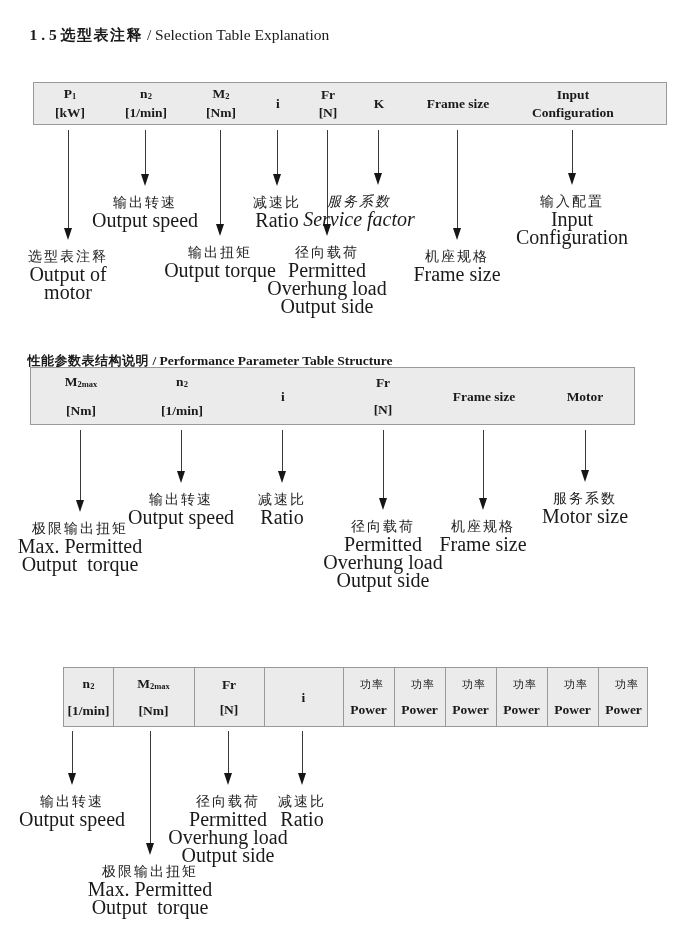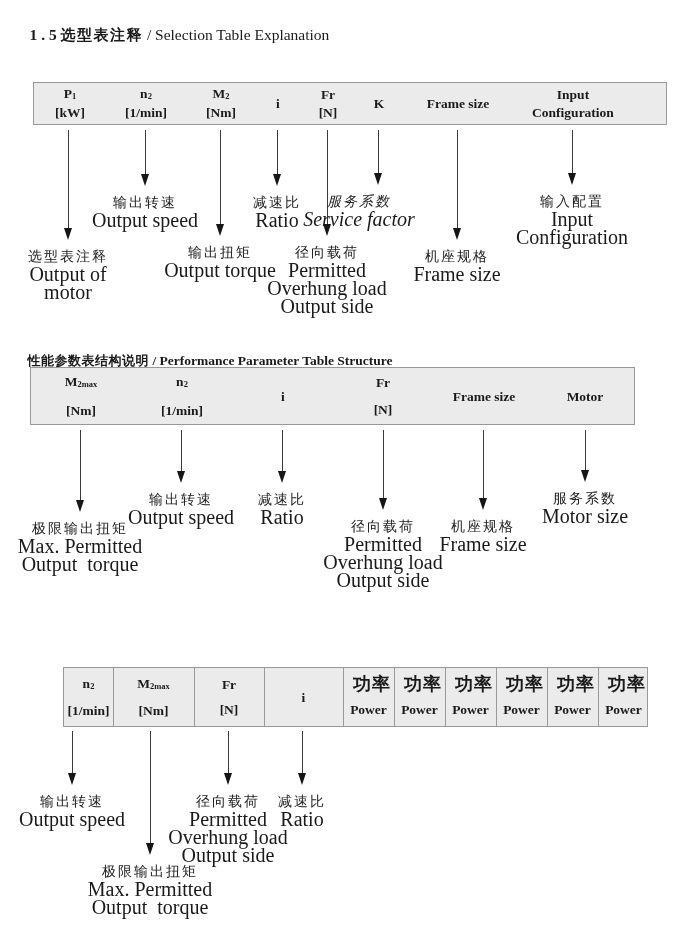--- a/index.html
+++ b/index.html
@@ -17,21 +17,21 @@
   .tbl{position:absolute;background:#ebebeb;border:1px solid #999999;box-sizing:border-box;}
   .divider{position:absolute;top:0;bottom:0;width:1px;background:#999999;}
   .cell{
     position:absolute;top:0;height:100%;transform:translateX(-50%);
     display:flex;flex-direction:column;justify-content:center;align-items:center;
     text-align:center;font-weight:bold;font-size:13.5px;white-space:nowrap;
   }
   .t1 .cell{line-height:18px;}
   .t2 .cell{line-height:27px;}
   .t3 .cell{line-height:25px;}
-  .cline.zh{font-weight:bold;font-size:18px;letter-spacing:1px;margin-left:7px;}
+  .cline.zh{font-weight:normal;font-size:11px;letter-spacing:1px;margin-left:7px;}
   sub{font-size:8.5px;position:relative;bottom:-1px;vertical-align:baseline;letter-spacing:0;}
   .aline{position:absolute;width:1px;background:#3a3a3a;}
   .ahead{
     position:absolute;width:0;height:0;
     border-left:4.5px solid transparent;border-right:4.5px solid transparent;
     border-top:12px solid #161616;
   }
   .clabel{position:absolute;transform:translateX(-50%);text-align:center;white-space:pre;}
   .lline.zh{font-size:14px;line-height:17px;letter-spacing:2px;color:#222222;}
   .lline.en{font-size:20px;line-height:18px;font-family:"Liberation Serif","DejaVu Serif",serif;}

